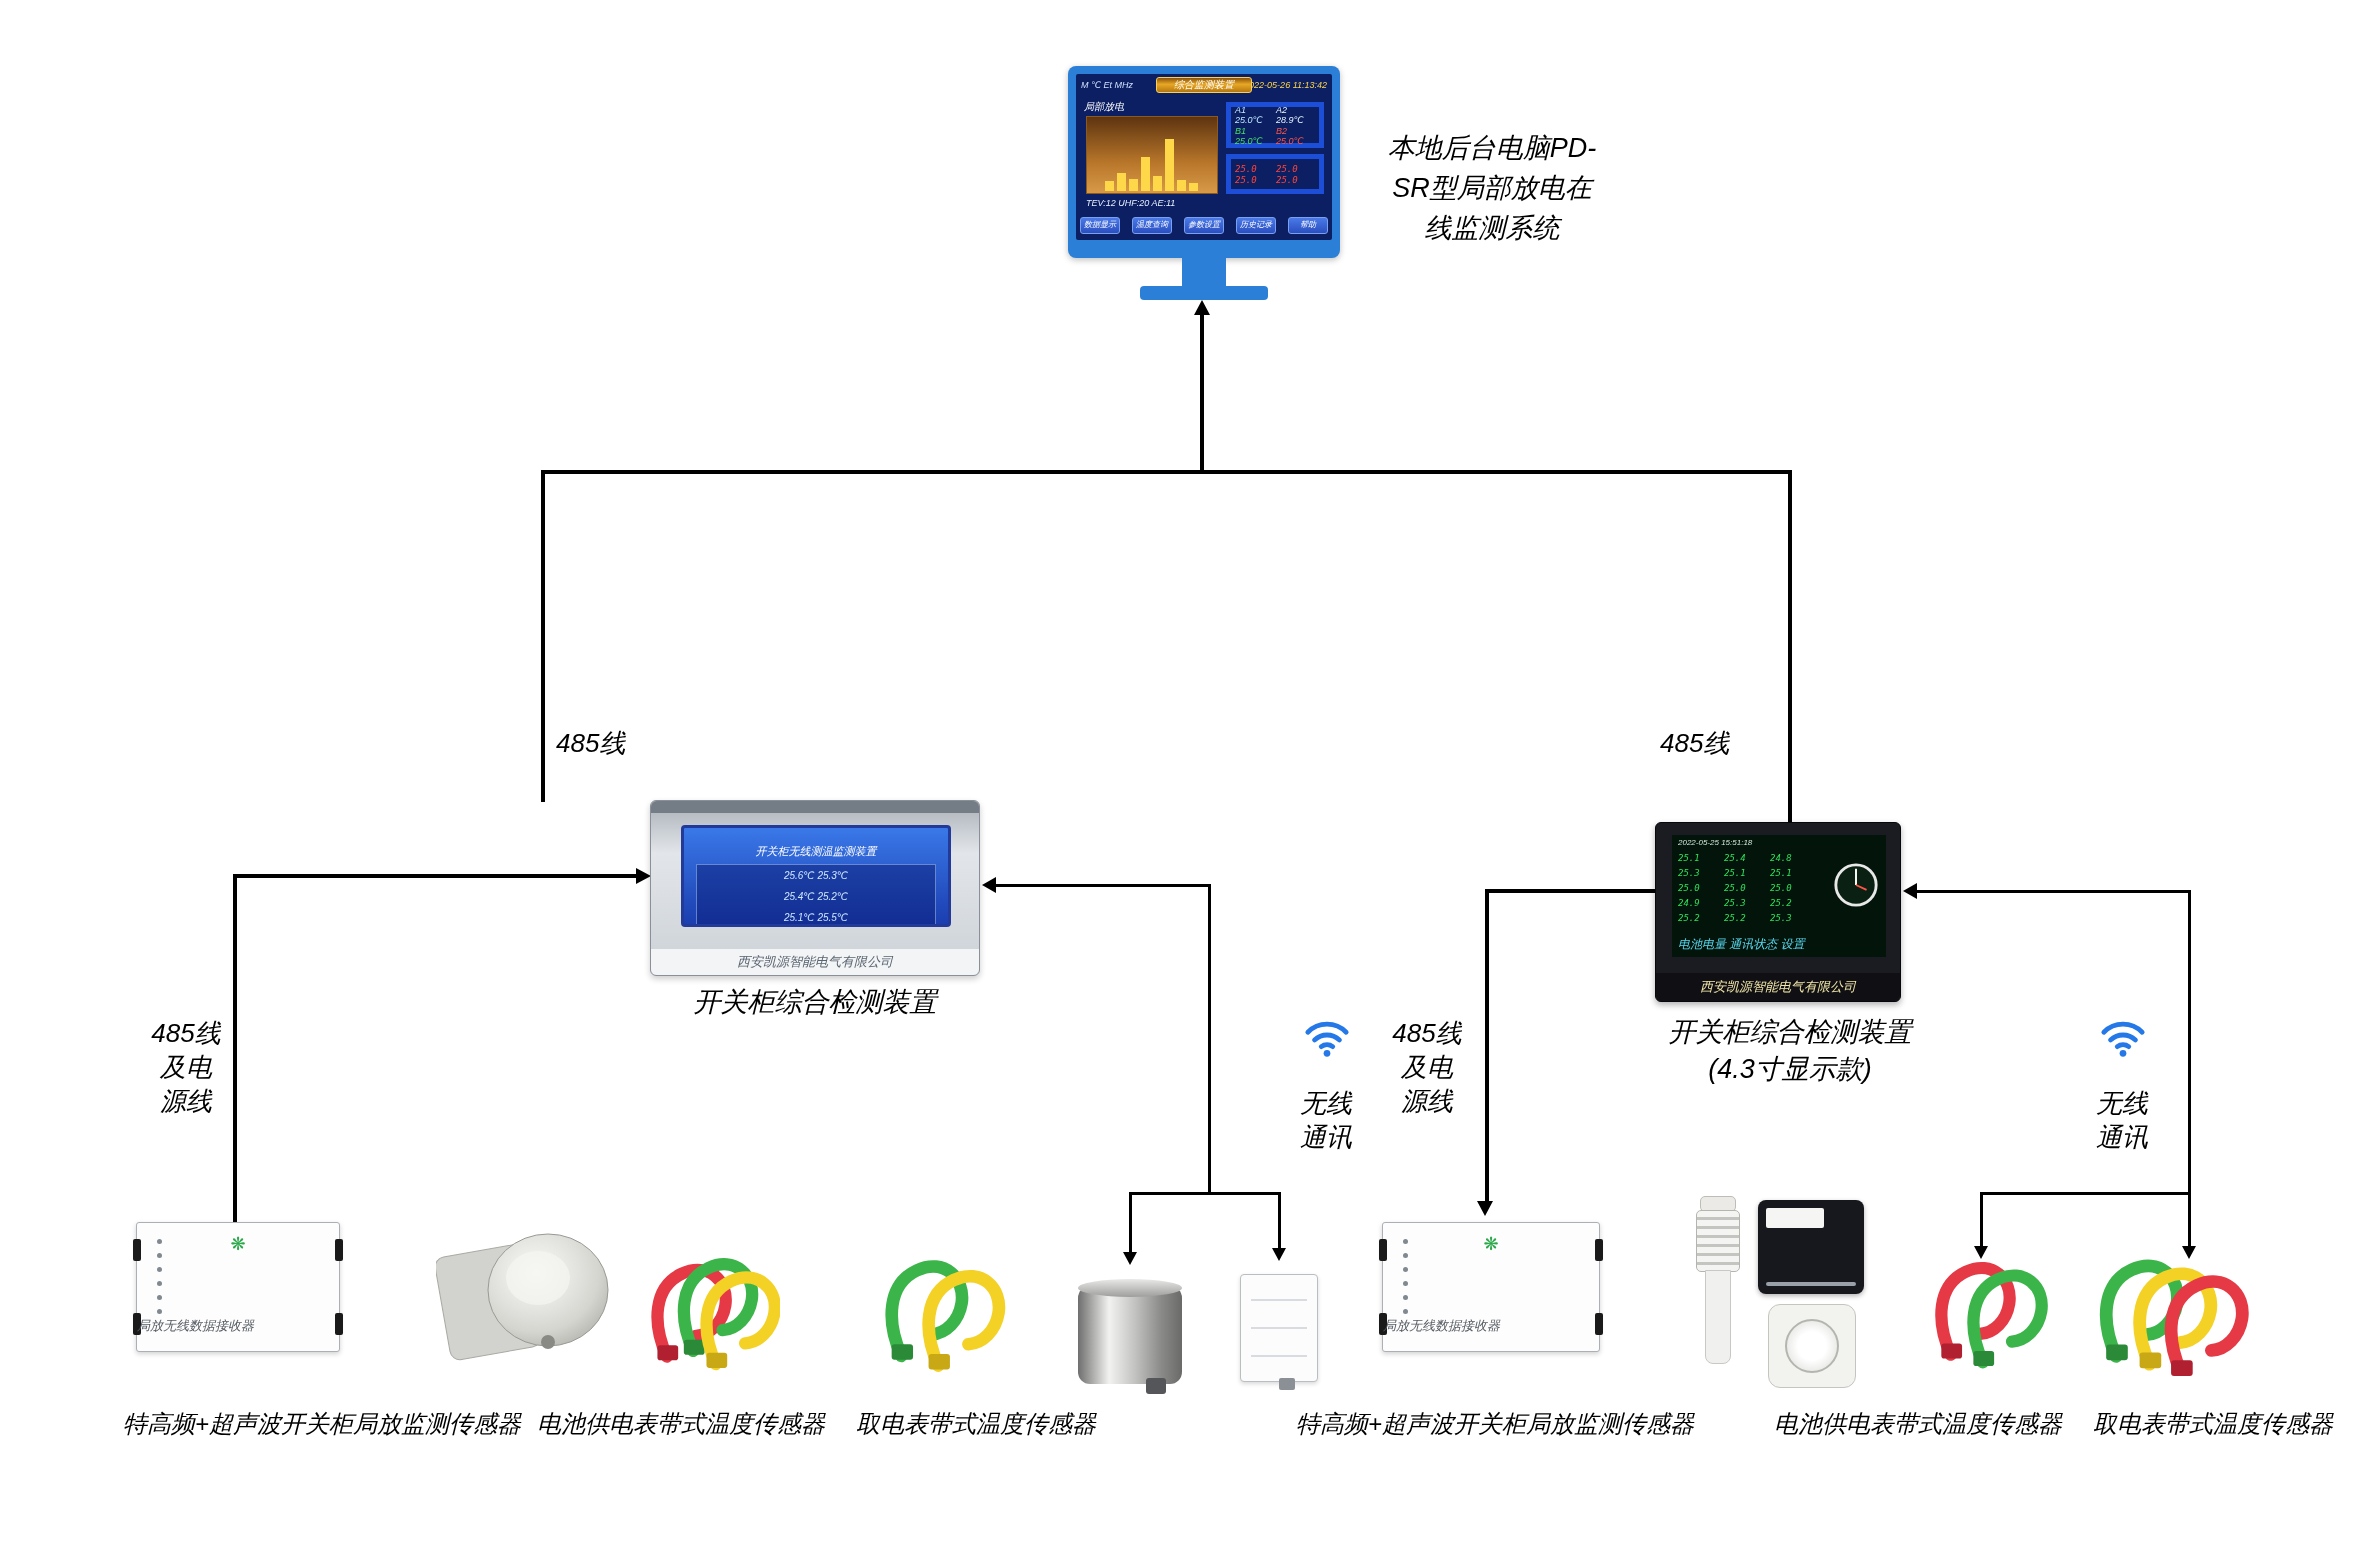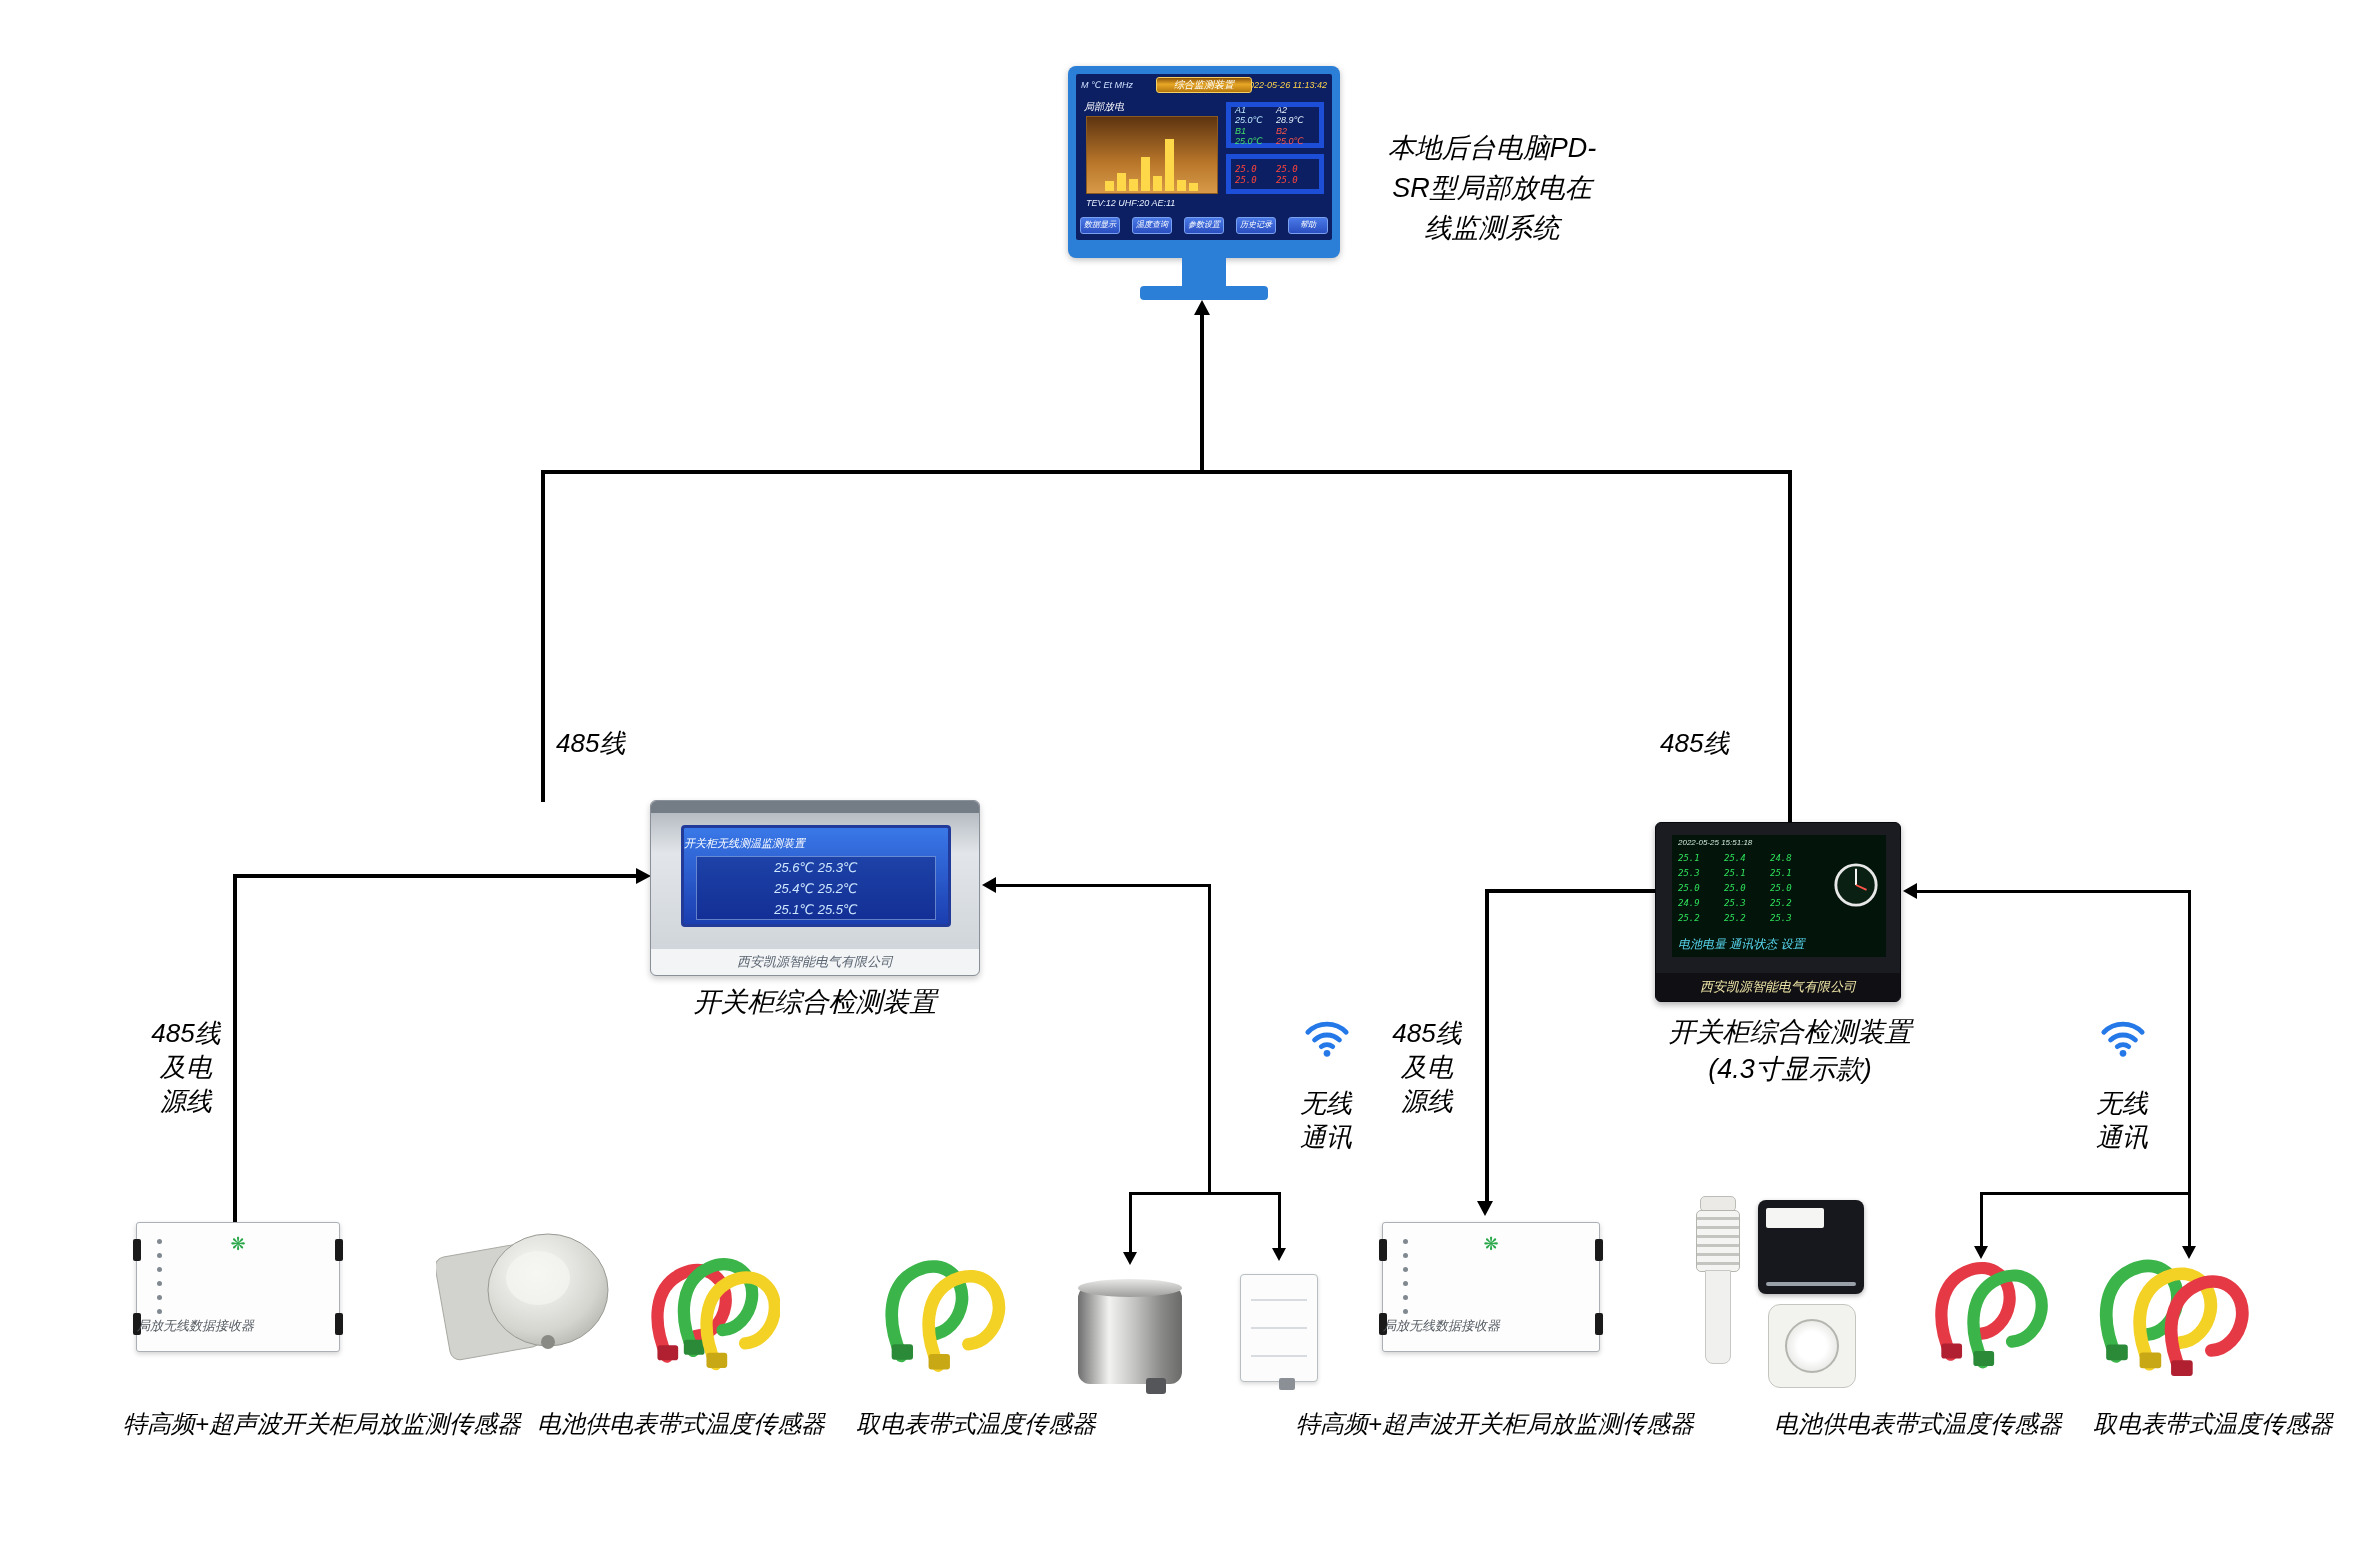--- a/index.html
+++ b/index.html
@@ -32,22 +32,22 @@
   .m-alarms { top:80px; height:40px; color:#ff4438; font-family:"DejaVu Sans Mono",monospace; }
   .tc0{color:#bfeaff} .tc1{color:#e8f4ff} .tc2{color:#43e06a} .tc3{color:#ff5448}
   .m-btns { position:absolute; left:4px; right:4px; top:143px; height:17px; display:flex; gap:12px; }
   .m-btn { flex:1; background:linear-gradient(180deg,#4a7ae8,#2a4ec0); border:1px solid #7aa0f0; border-radius:3px; color:#fff; font-size:8px; text-align:center; line-height:14px; overflow:hidden; }
   .stand { position:absolute; background:#2b7fd6; }
 
   
   .devL { position:absolute; left:650px; top:800px; width:330px; height:176px; background:linear-gradient(180deg,#aab0b8,#e2e6ea 30%,#ccd1d7); border:1px solid #8a9098; border-radius:6px; box-shadow:0 3px 6px rgba(0,0,0,.2); }
   .devL-top { position:absolute; left:0; top:0; right:0; height:12px; background:#747c86; border-radius:6px 6px 0 0; }
   .devL-screen { position:absolute; left:30px; top:24px; width:270px; height:102px; background:linear-gradient(180deg,#3a78e8,#1b3eb0); border:3px solid #223a9a; border-radius:4px; overflow:hidden; }
-  .devL-title { font-size:11px; color:#fff; text-align:left; margin-top:8px; }
-  .devL-table { margin:5px 12px 0; height:64px; background:rgba(10,30,120,.5); border:1px solid rgba(180,210,255,.5); font-size:13px; color:#cfe8ff; text-align:center; line-height:21px; }
+  .devL-title { font-size:11px; color:#fff; text-align:center; margin-top:16px; }
+  .devL-table { margin:5px 12px 0; height:64px; background:rgba(10,30,120,.5); border:1px solid rgba(180,210,255,.5); font-size:10px; color:#cfe8ff; text-align:center; line-height:21px; }
   .brand-strip { position:absolute; left:0; right:0; bottom:0; height:26px; background:#f2f4f6; border-radius:0 0 6px 6px; text-align:center; font-size:13px; color:#5a6470; line-height:26px; }
 
   
   .devR { position:absolute; left:1655px; top:822px; width:246px; height:180px; background:#1a1c22; border:1px solid #07080c; border-radius:6px; box-shadow:0 3px 6px rgba(0,0,0,.3); }
   .devR-screen { position:absolute; left:16px; top:12px; width:214px; height:122px; background:#03140a; overflow:hidden; }
   .devR-head { position:absolute; left:6px; top:3px; font-size:8px; color:#cfe8d8; }
   .devR-digits { position:absolute; left:6px; top:16px; width:128px; height:78px; display:flex; flex-direction:column; flex-wrap:wrap; font-family:"DejaVu Sans Mono",monospace; font-size:9px; line-height:15px; color:#2ee05a; column-gap:10px; }
   .devR-dial { position:absolute; right:6px; top:26px; }
   .devR-menu { position:absolute; left:6px; bottom:4px; font-size:12px; color:#58d8f0; }
   .devR-brand { position:absolute; left:0; right:0; bottom:0; height:28px; color:#f0e6a8; background:#101014; border-radius:0 0 6px 6px; text-align:center; font-size:13px; line-height:28px; }

